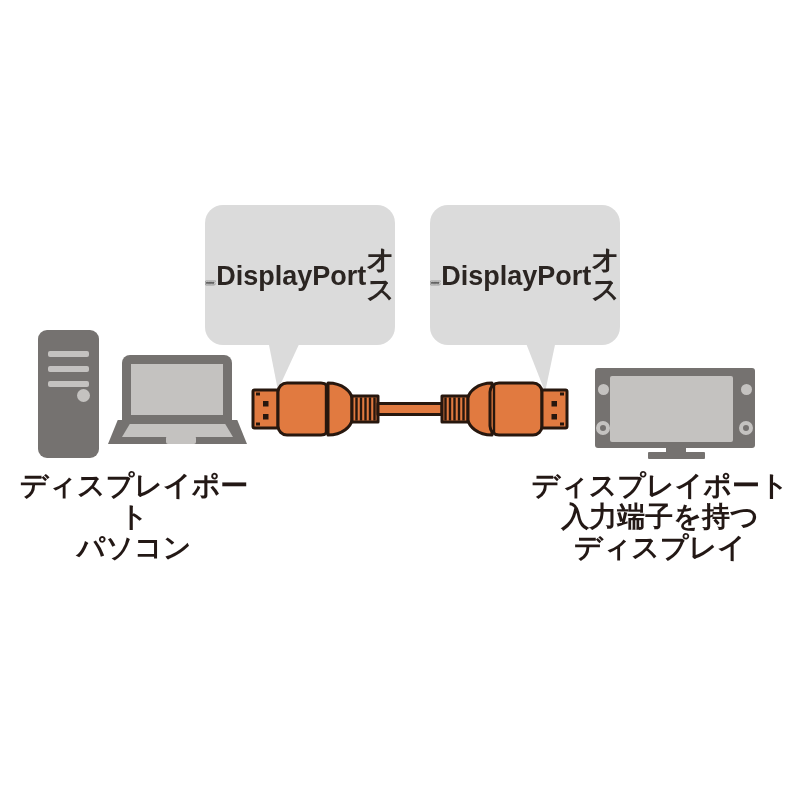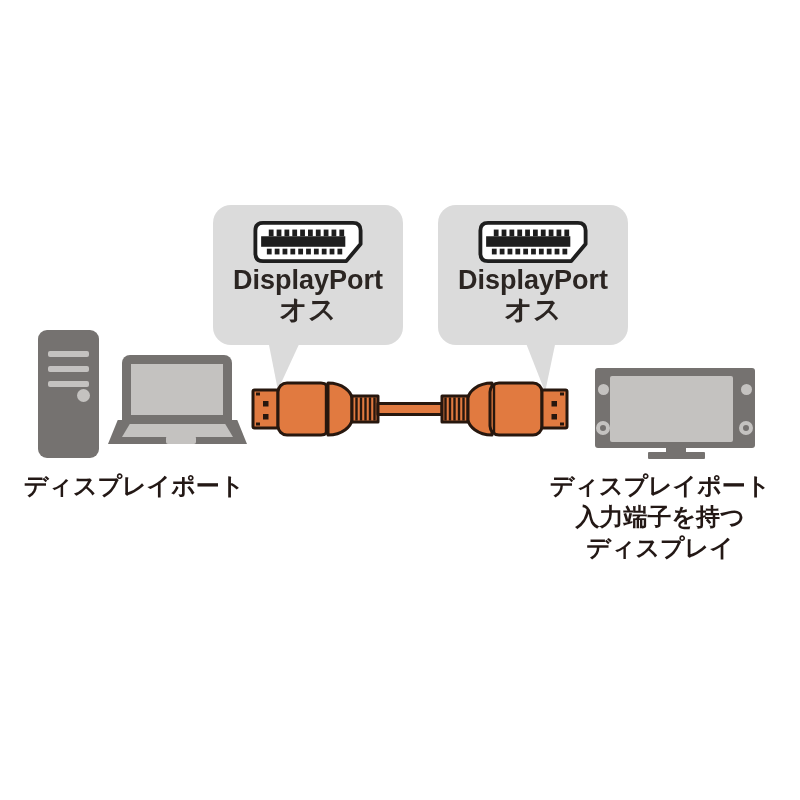--- a/index.html
+++ b/index.html
@@ -12,21 +12,21 @@
     --icon-dark:#1e1e1e;
     --caption-text:#231815;
     --bubble-text:#2b2522;
   }
   html,body{margin:0;padding:0;}
   body{background:#fff;font-family:"Liberation Sans","DejaVu Sans",sans-serif;}
   .stage{position:relative;width:800px;height:800px;background:var(--background);overflow:hidden;}
 
   
   .bubble{position:absolute;width:190px;height:140px;background:var(--bubble-gray);
-          border-radius:18px;display:flex;flex-direction:column;align-items:center;margin-left:8px;}
+          border-radius:18px;display:flex;flex-direction:row;align-items:center;}
   .bubble.left{left:205px;top:205px;}
   .bubble.right{left:430px;top:205px;}
   .tail{position:absolute;background:var(--bubble-gray);}
   .tail.left{left:268px;top:340px;width:33px;height:50px;clip-path:polygon(0 0,100% 0,30% 100%);}
   .tail.right{left:522px;top:340px;width:34px;height:52px;clip-path:polygon(8% 0,100% 0,68% 100%);}
   .dp-icon{margin-top:15px;width:112px;height:44px;}
   .dp-outline{fill:#ffffff;stroke:var(--icon-dark);stroke-width:4;stroke-linejoin:round;}
   .dp-pins{fill:var(--icon-dark);}
   .bubble-line1{margin-top:1px;font-size:27px;font-weight:600;color:var(--bubble-text);letter-spacing:0px;line-height:30px;}
   .bubble-line2{font-size:28px;font-weight:600;color:var(--bubble-text);line-height:30px;}
@@ -57,21 +57,21 @@
   .stand-base{position:absolute;left:648px;top:452px;width:57px;height:7px;background:var(--device-gray);border-radius:1px;}
 
   
   .cable-svg{position:absolute;left:250px;top:377px;width:320px;height:64px;}
   .c-fill{fill:var(--cable-orange);stroke:var(--cable-outline);stroke-width:3;stroke-linejoin:round;}
   .c-line{stroke:var(--cable-outline);stroke-width:2.4;fill:none;}
   .c-pin{fill:var(--cable-outline);}
 
   
   .caption{position:absolute;top:470px;text-align:center;font-weight:bold;color:var(--caption-text);
-           font-size:24px;line-height:31px;}
+           font-size:28px;line-height:31px;}
   .caption.left{left:8px;width:252px;}
   .caption.right{left:518px;width:284px;}
   .caption span{display:block;}
 </style>
 </head>
 <body>
 
 <div class="stage">
 
   <div class="tail left"></div>
@@ -192,20 +192,21 @@
     <div class="dot tl"></div>
     <div class="dot tr"></div>
     <div class="ring bl"></div>
     <div class="ring br"></div>
   </div>
   <div class="stand-neck"></div>
   <div class="stand-base"></div>
 
   <div class="caption left">
     <span>ディスプレイポート</span>
+    <span>パソコン</span>
   </div>
   <div class="caption right">
     <span>ディスプレイポート</span>
     <span>入力端子を持つ</span>
     <span>ディスプレイ</span>
   </div>
 
 </div>
 
 </body></html>

